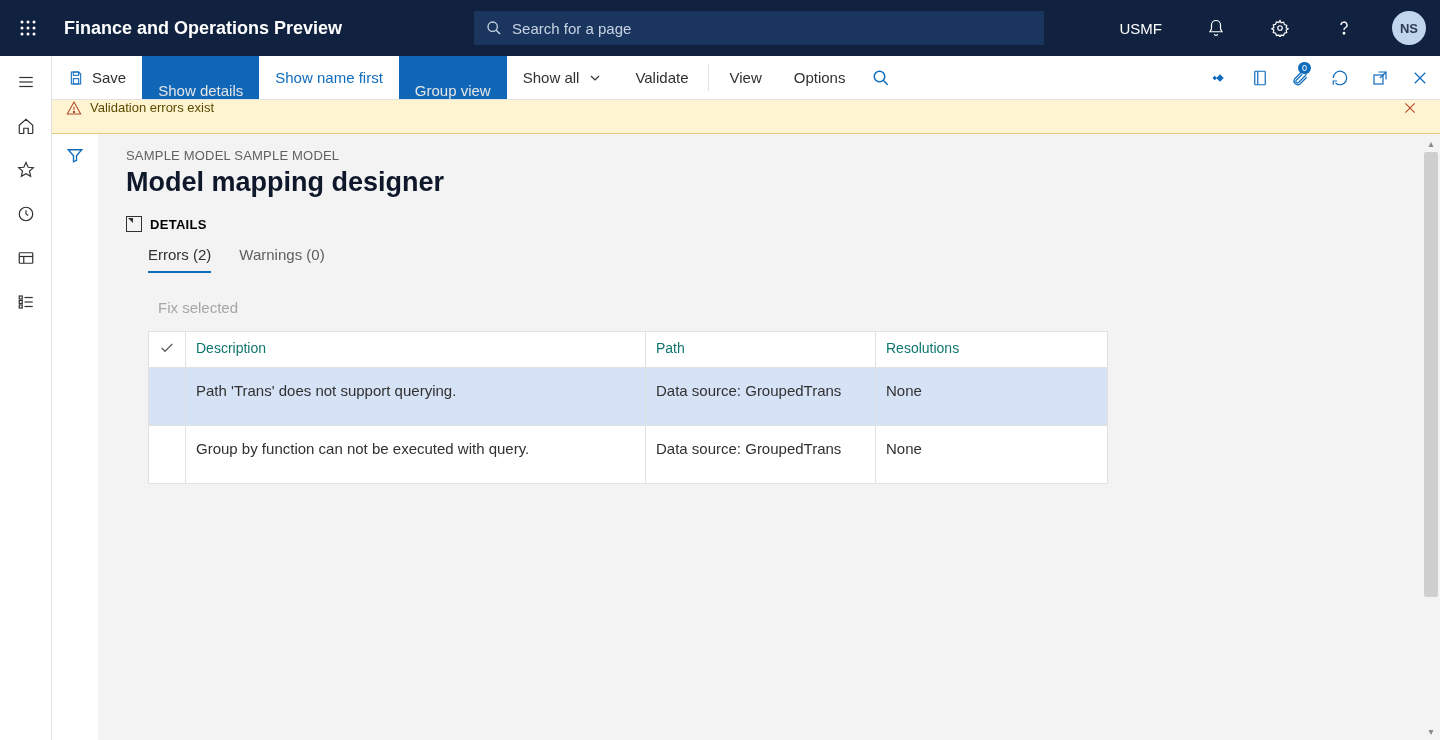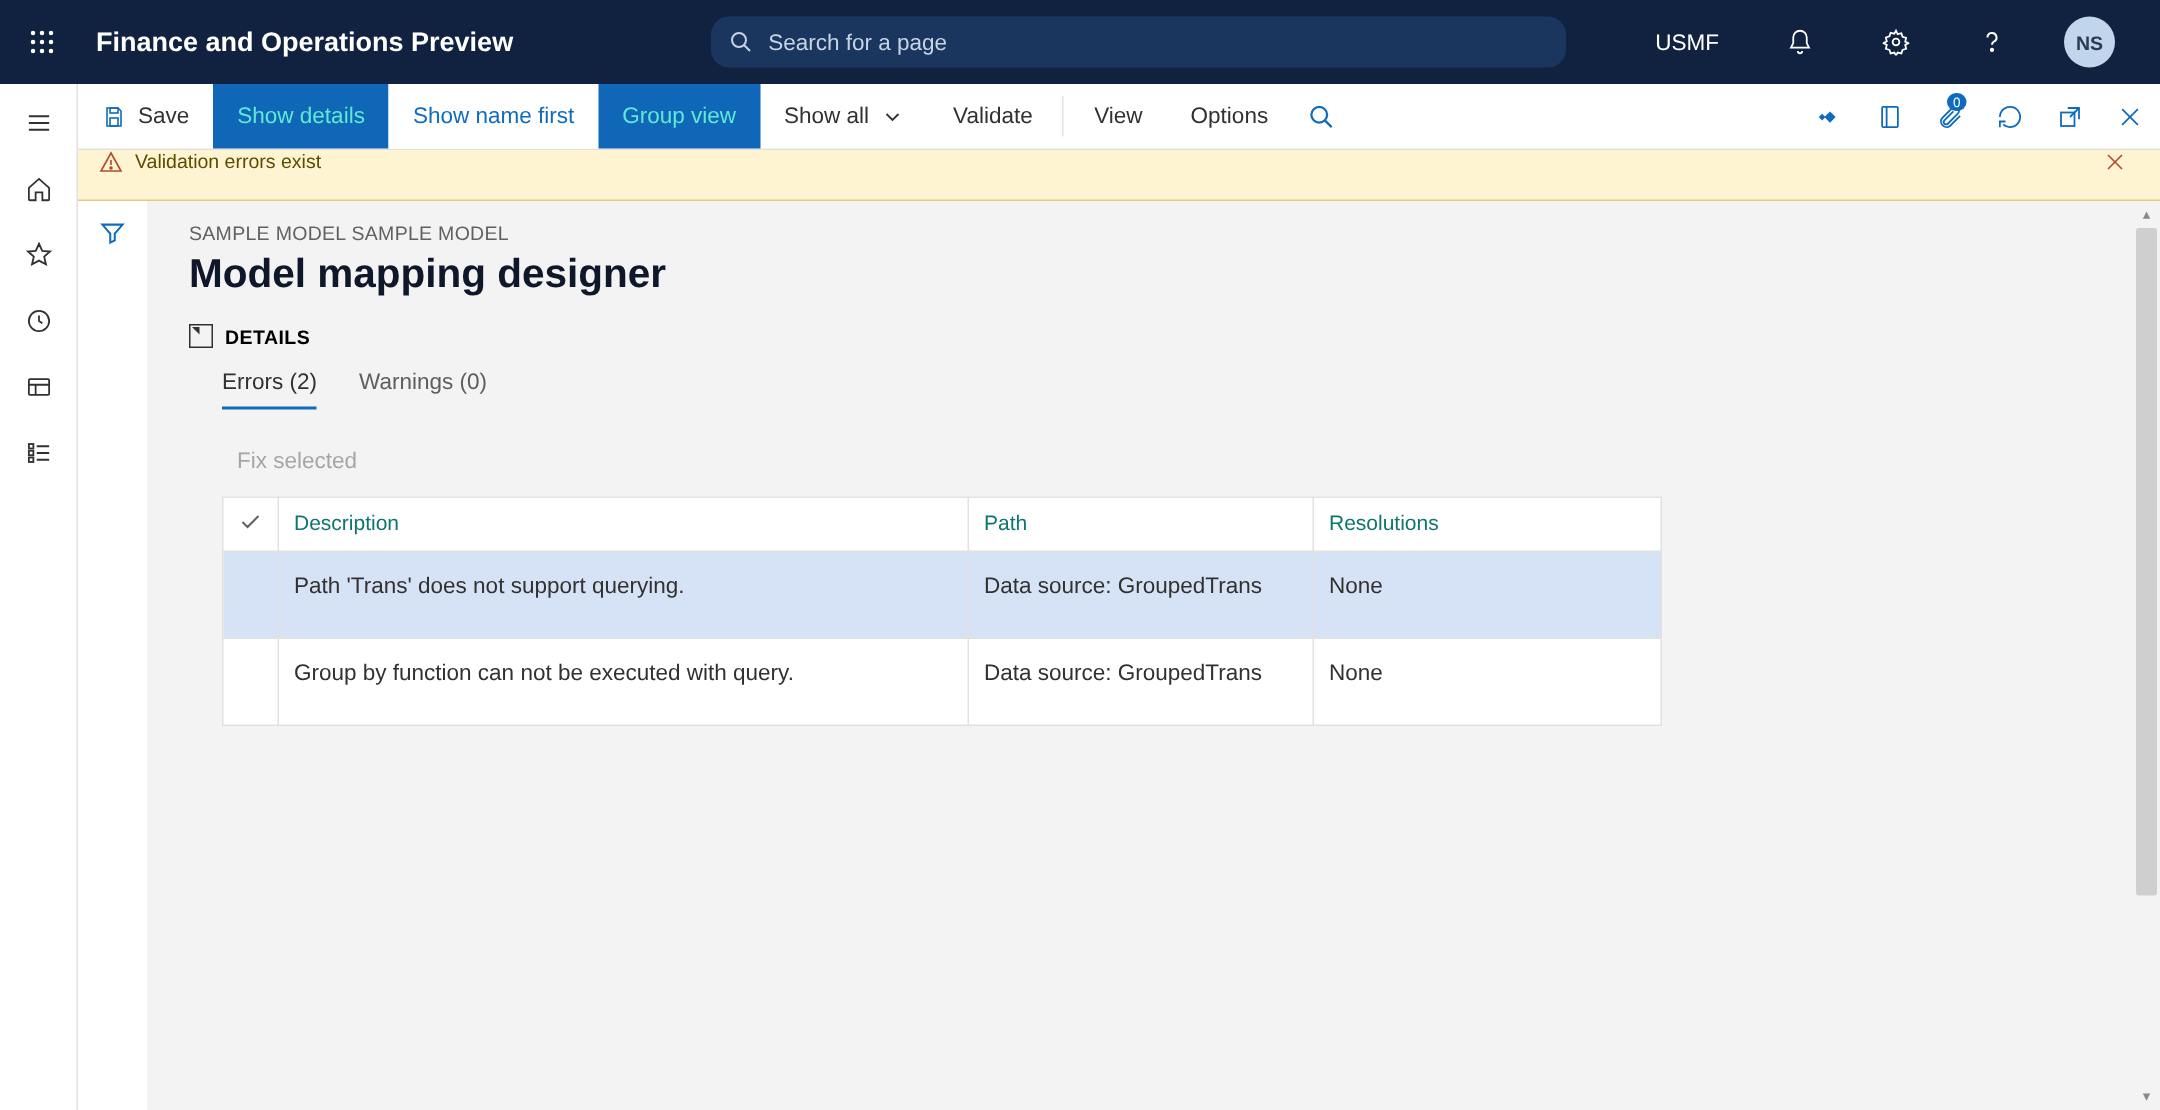--- a/index.html
+++ b/index.html
@@ -19,45 +19,45 @@
 
   
   .top-header {
     height: 56px; background: var(--navy); color: #fff; display: flex; align-items: center;
   }
   .waffle { width: 56px; display:flex; align-items:center; justify-content:center; }
   .waffle svg { width: 18px; height: 18px; }
   .app-title { font-size: 18px; font-weight: 600; margin-left: 8px; }
   .search-wrap { margin-left: 132px; }
   .search {
-    width: 570px; height: 34px; background: #1b365e; border-radius: 12px;
+    width: 570px; height: 34px; background: #1b365e; border-radius: 0;
     display:flex; align-items:center; padding: 0 12px; color:#c7d3e3;
   }
   .search svg { width: 16px; height:16px; margin-right: 10px; flex:none; }
   .search span { font-size: 15px; }
-  .header-right { margin-left:auto; display:flex; align-items:center; gap: 20px; padding-right: 26px; }
+  .header-right { margin-left:auto; display:flex; align-items:center; gap: 20px; padding-right: 10px; }
   .header-right .txt { font-size: 15px; padding: 0 12px; }
   .hicon { width: 44px; height: 56px; display:flex; align-items:center; justify-content:center; }
   .hicon svg { width: 18px; height: 18px; }
   .avatar { width:34px; height:34px; border-radius:50%; background:#c1d5ec; color:#2a3b52; display:flex; align-items:center; justify-content:center; font-size:13px; font-weight:600; margin-left:6px; margin-right:4px;}
 
   
   .shell { display:flex; height: calc(740px - 56px); }
   .left-rail { width: 52px; border-right: 1px solid var(--border); display:flex; flex-direction:column; align-items:center; padding-top: 4px; background:#fff;}
   .rail-btn { width:52px; height:44px; display:flex; align-items:center; justify-content:center; color:#323130; }
   .rail-btn svg { width:18px; height:18px; }
 
   
   .main-col { flex:1; display:flex; flex-direction:column; position:relative; }
 
   
   .toolbar { height: 44px; border-bottom: 1px solid var(--border); display:flex; align-items:stretch; background:var(--toolbar-bg); font-size:15px; }
   .tbtn { display:flex; align-items:center; padding: 0 16px; gap:8px; color: var(--text); cursor:pointer; white-space:nowrap; }
   .tbtn.blue-text { color: var(--blue); }
-  .tbtn.active { background: var(--blue-active); color:#5eead4; }
+  .tbtn.active { background: var(--blue-active); color:#e5e5e5;align-items:flex-end; }
   .tbtn svg { width:16px; height:16px; }
   .tsep { width:1px; background: var(--border); margin: 8px 4px; }
   .toolbar-right { margin-left:auto; display:flex; align-items:center; }
   .ticon { width:40px; height:44px; display:flex; align-items:center; justify-content:center; color: var(--blue); position:relative; }
   .ticon svg { width:18px; height:18px; }
   .badge { position:absolute; top:6px; left:18px; background: var(--blue); color:#fff; border-radius: 8px; font-size:9px; padding: 0 4px; min-width:12px; height:12px; line-height:12px; text-align:center; }
 
   
   .banner { background: var(--warn-bg); border-bottom: 1px solid var(--warn-border); display:flex; height: 34px; padding: 0 14px; color:#5a4b00; font-size:13px; }
   .banner svg { width:16px; height:16px; margin-right:8px; color:#b24a2c; }

